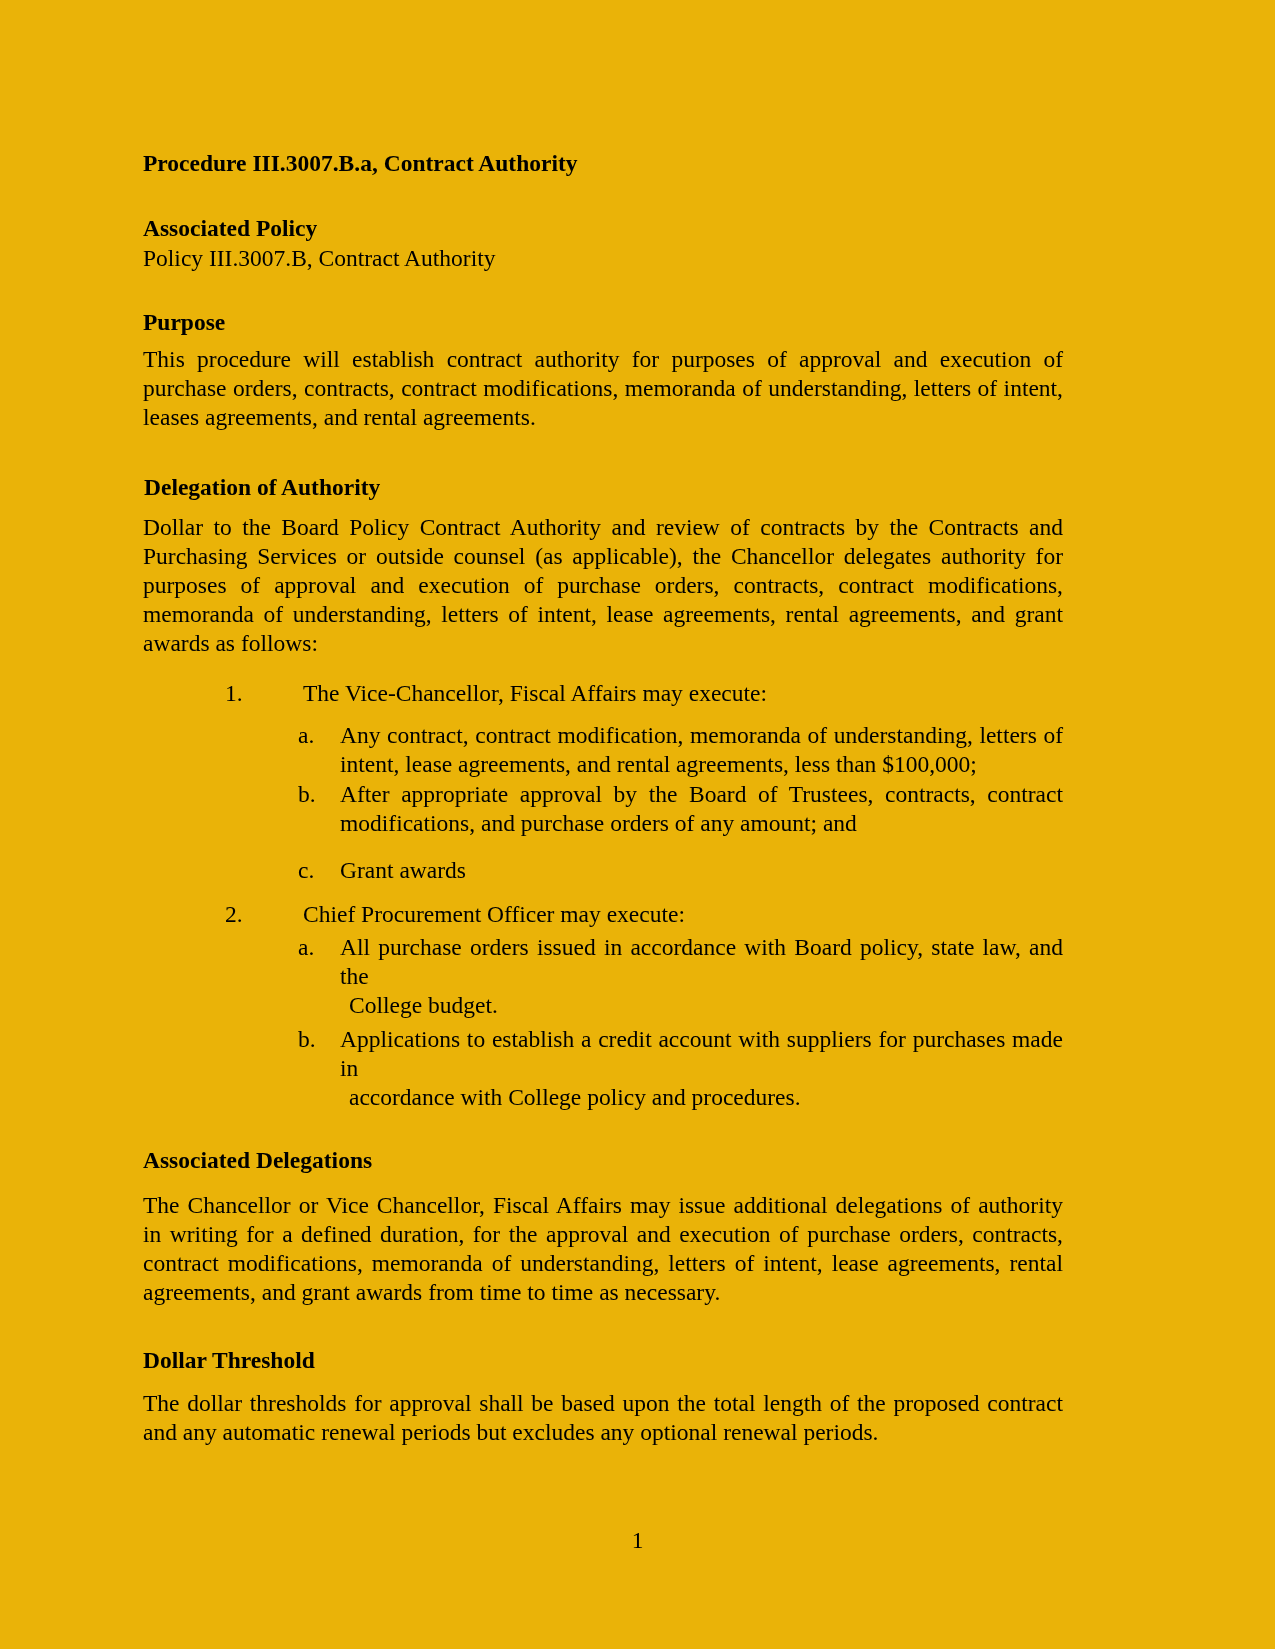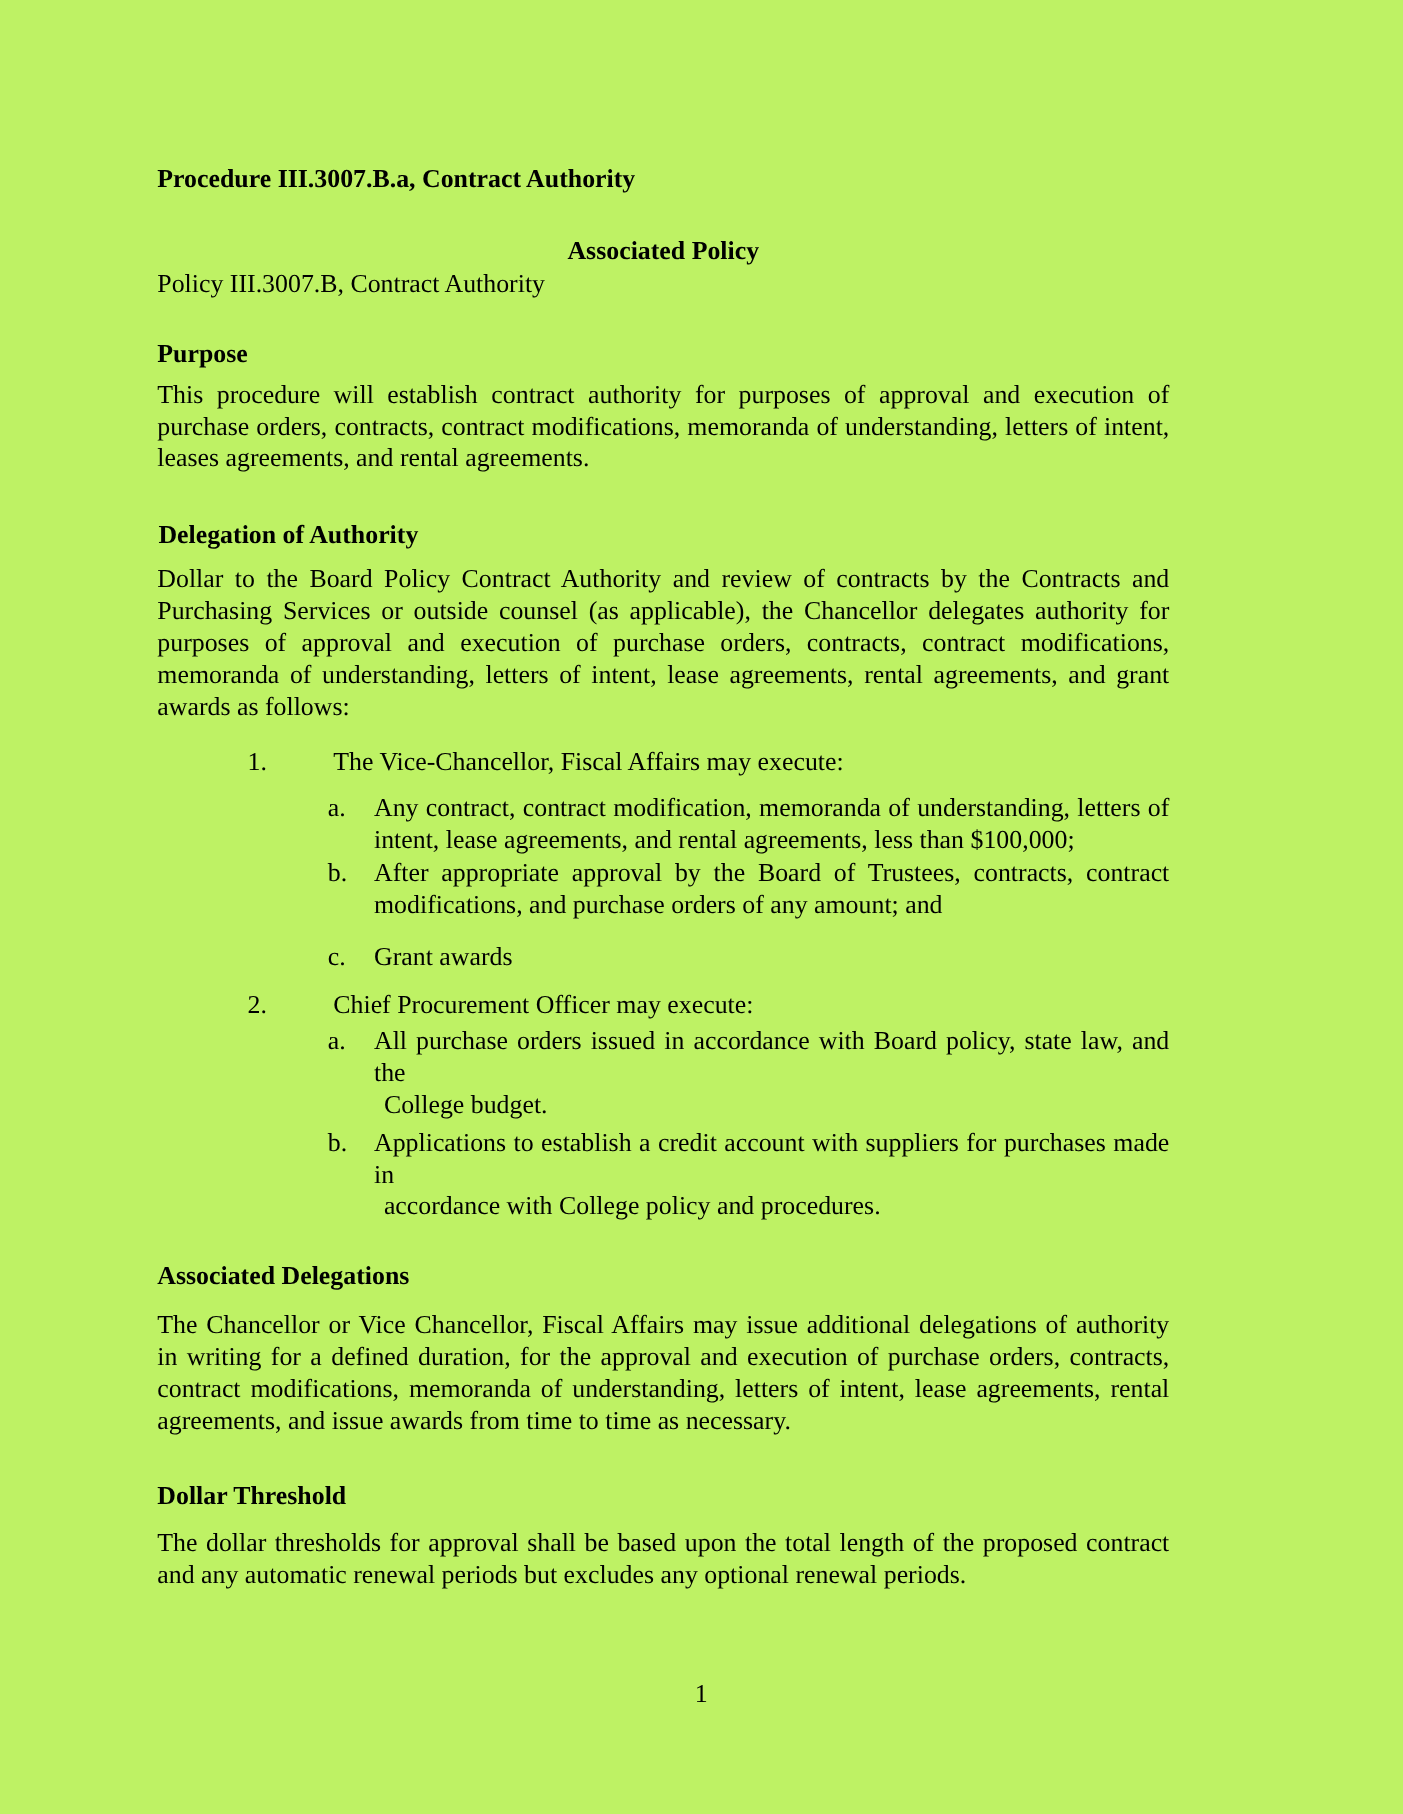--- a/index.html
+++ b/index.html
@@ -1,38 +1,38 @@
 <!DOCTYPE html>
 <html><head>
 <meta charset="utf-8">
 <style>
   html, body { margin: 0; padding: 0; background: #ffffff; }
   .page {
     position: relative;
     width: 1275px;
     height: 1649px;
-    background: #bef264;
+    background: #eab308;
     color: #000000;
     font-family: "Liberation Serif", "DejaVu Serif", serif;
     font-size: 23.5px;
     line-height: 29px;
     overflow: hidden;
   }
   .content {
     position: absolute;
     left: 143px;
     top: 149px;
     width: 920px;
   }
   h1, h2, p, div { margin: 0; padding: 0; }
   h1.doc-title { font-size: 23.5px; font-weight: bold; line-height: 29px; }
   h2.sec-h { font-size: 23.5px; font-weight: bold; line-height: 29px; }
 
   
-  #sec-associated h2 { margin: 36px 0 1px 0; text-align: center; }
+  #sec-associated h2 { margin: 36px 0 1px 0; }
   #sec-purpose h2    { margin: 35px 0 8px 0; }
   #sec-delegation h2 { margin: 41px 0 11px 1px; }
   #sec-additional h2 { margin: 34px 0 16px 0; }
   #sec-dollar h2     { margin: 39px 0 14px 0; }
 
   
   .tline { text-align: justify; text-align-last: justify; text-justify: inter-word; }
   .tline-last { text-align-last: left; }
 
   
@@ -143,21 +143,21 @@
 
       </div>
     </section>
 
     <section id="sec-additional">
       <h2 class="sec-h">Associated Delegations</h2>
       <div class="para">
           <div class="tline">The Chancellor or Vice Chancellor, Fiscal Affairs may issue additional delegations of authority</div>
           <div class="tline">in writing for a defined duration, for the approval and execution of purchase orders, contracts,</div>
           <div class="tline">contract modifications, memoranda of understanding, letters of intent, lease agreements, rental</div>
-          <div class="tline tline-last">agreements, and issue awards from time to time as necessary.</div>
+          <div class="tline tline-last">agreements, and grant awards from time to time as necessary.</div>
         </div>
     </section>
 
     <section id="sec-dollar">
       <h2 class="sec-h">Dollar Threshold</h2>
       <div class="para">
           <div class="tline">The dollar thresholds for approval shall be based upon the total length of the proposed contract</div>
           <div class="tline tline-last">and any automatic renewal periods but excludes any optional renewal periods.</div>
         </div>
     </section>

